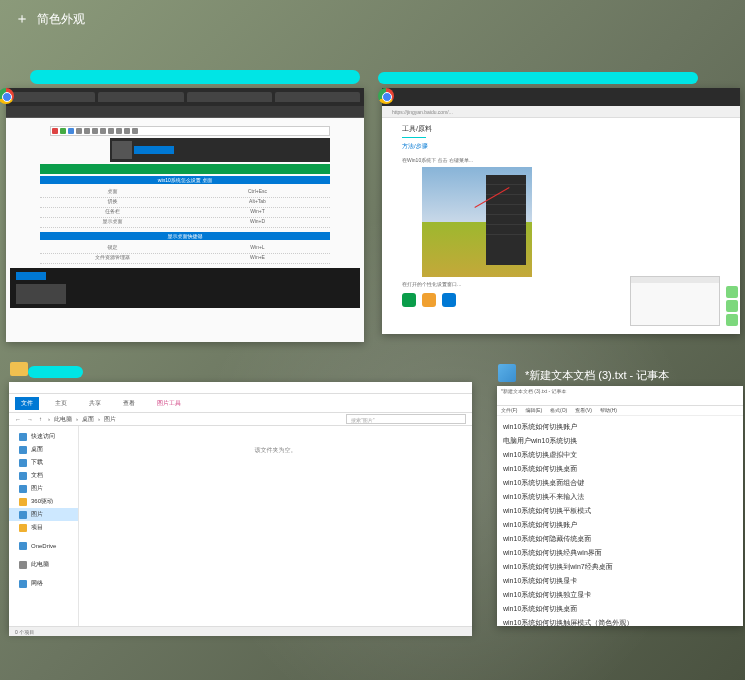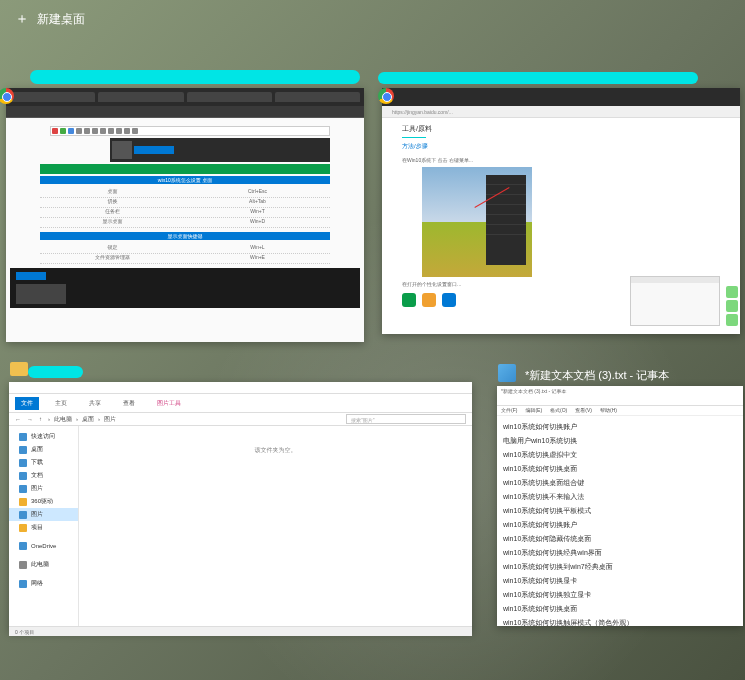--- a/index.html
+++ b/index.html
@@ -499,21 +499,21 @@
       white-space: nowrap;
     }
   </style>
 </head>
 <body>
 
 <div class="bg-overlay"></div>
 
 <div class="new-desktop-btn">
   <span class="plus-icon">＋</span>
-  <span>新建桌面</span>
+  <span>简色外观</span>
 </div>
 
 <div class="cyan-scribble scribble1"></div>
 <div class="cyan-scribble scribble2"></div>
 
 <div class="chrome-icon"></div>
 <div class="thumb-window win1">
   <div class="browser-bar">
     <div class="tab-segment"></div>
     <div class="tab-segment"></div>

